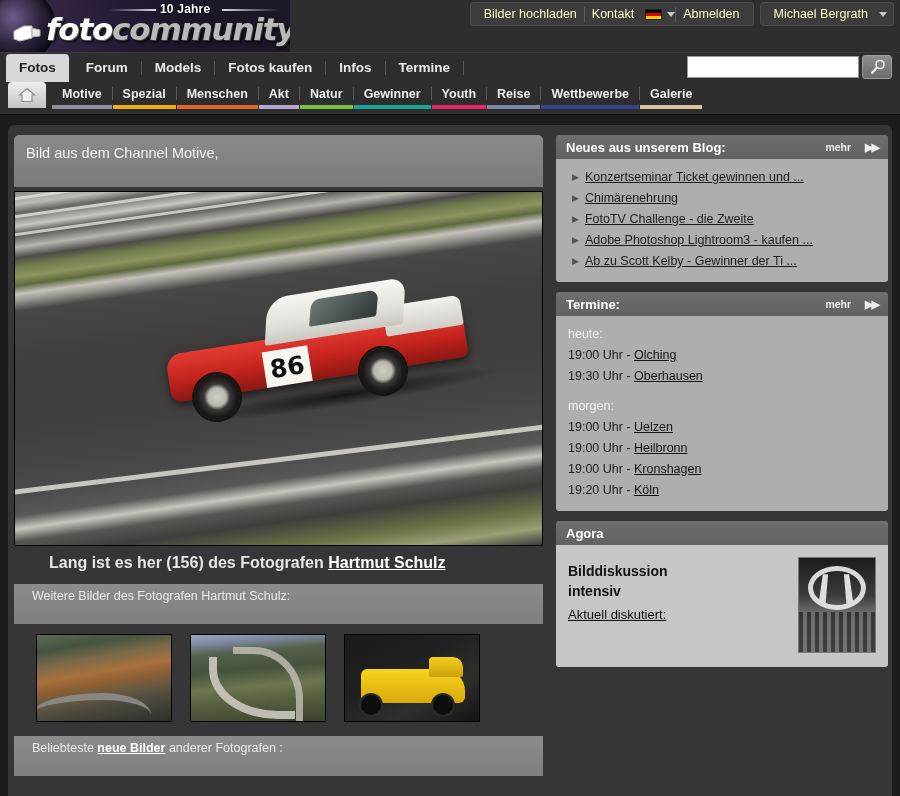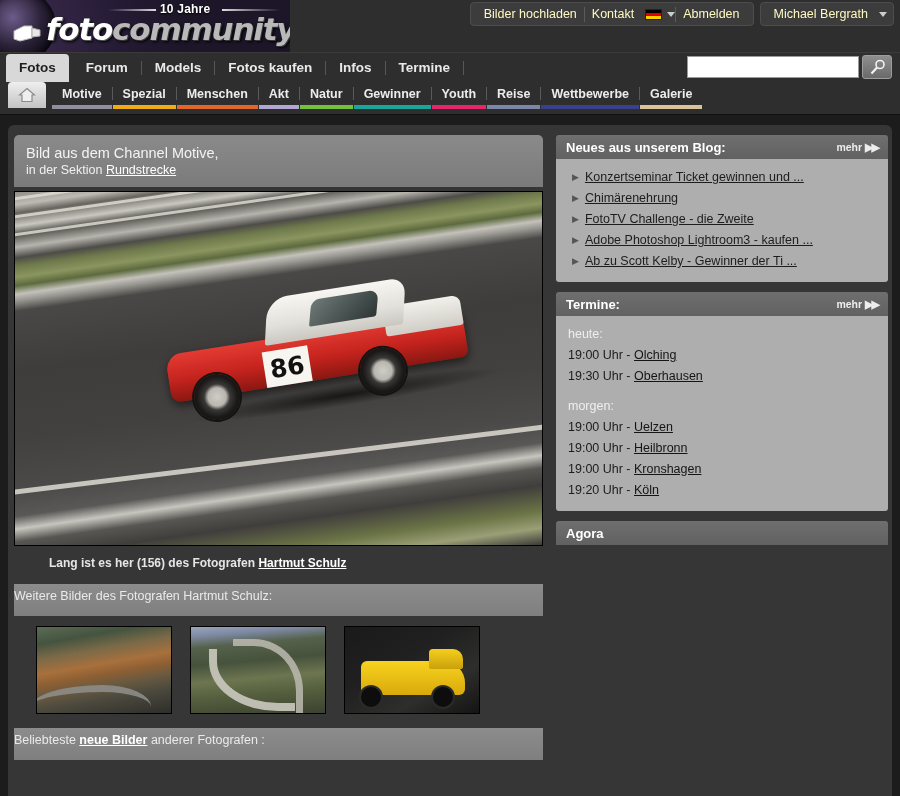--- a/index.html
+++ b/index.html
@@ -264,32 +264,32 @@
   .wheel.w2 { left: 190px; }
   .car-shadow {
     position: absolute; left: 12px; top: 104px;
     width: 320px; height: 22px;
     background: radial-gradient(ellipse at center, rgba(0,0,0,.65), rgba(0,0,0,0) 70%);
   }
 
   
   .caption {
     margin: 8px 10px 0 8px;
-    color: #e6e6e6; font-size: 12px; font-weight: bold;
+    color: #e6e6e6; font-size: 16px; font-weight: bold;
     line-height: 18px;
     padding-left: 33px;
   }
   .caption a { color: #ffffff; text-decoration: underline; }
 
   
   .secbar {
     margin: 12px 10px 0 6px;
     background: linear-gradient(#8c8c8c, #7f7f7f);
     color: #eaeaea; font-size: 12.5px;
-    padding: 5px 0; height: 32px;
+    padding: 5px 18px; height: 40px;
     line-height: 14px;
   }
   .secbar a { color: #fff; font-weight: bold; }
 
   
   .thumbs {
     margin: 10px 10px 0 6px;
     display: flex; gap: 18px; padding-left: 22px;
   }
   .thumb {
@@ -350,21 +350,21 @@
     background: linear-gradient(#6f6f6f, #616161);
     padding: 5px 10px; height: 24px;
     display: flex; align-items: center; justify-content: space-between;
     border-radius: 3px 3px 0 0;
   }
   .panel-head .ttl {
     color: #ffffff; font-size: 13px; font-weight: bold;
   }
   .panel-head .mehr {
     color: #ededed; font-size: 10.5px; font-weight: bold;
-    text-decoration: none; display: flex; align-items: center; gap: 3px;
+    text-decoration: none; display: flex; align-items: center; gap: 14px;
   }
   .dblarrow { font-size: 11px; letter-spacing: -2px; }
   .panel-body {
     background: #aeaeae;
     padding: 8px 10px 10px;
     border-radius: 0 0 3px 3px;
   }
   .bloglist { list-style: none; }
   .bloglist li {
     display: flex; align-items: flex-start; gap: 6px;
@@ -541,21 +541,20 @@
     </div>
   </div>
 </div>
 
 <div class="page">
 
   <div class="col-left">
 
     <div class="chanbox">
       <div class="chan-l1">Bild aus dem Channel Motive,</div>
-      <div class="chan-l2"><span>in der Sektion </span><a href="#">Rundstrecke</a></div>
     </div>
 
     <div class="photo-frame">
       <div class="track"></div>
       <div class="tk-line" style="left:-20px; top:8px;  width:600px; transform:rotate(-8deg);"></div>
       <div class="tk-line" style="left:-20px; top:26px; width:600px; transform:rotate(-8deg);"></div>
       <div class="tk-line" style="left:-20px; top:44px; width:600px; transform:rotate(-8deg);"></div>
       <div class="tk-line" style="left:-20px; top:300px; width:620px; height:5px; transform:rotate(-7deg);"></div>
       <div class="car">
         <div class="car-shadow"></div>
@@ -645,16 +644,28 @@
         <div class="trow"><span>19:00 Uhr - </span><a href="#">Heilbronn</a></div>
         <div class="trow"><span>19:00 Uhr - </span><a href="#">Kronshagen</a></div>
         <div class="trow"><span>19:20 Uhr - </span><a href="#">Köln</a></div>
       </div>
     </div>
 
     <div class="panel">
       <div class="panel-head">
         <span class="ttl">Agora</span>
       </div>
+      <div class="agora-body">
+        <div class="agora-txt">
+          <div class="agora-h">Bilddiskussion</div>
+          <div class="agora-h">intensiv</div>
+          <a href="#" class="agora-link">Aktuell diskutiert:</a>
+        </div>
+        <div class="agora-img">
+          <div class="vw"></div>
+          <div class="vwv"></div>
+          <div class="crowd"></div>
+        </div>
+      </div>
     </div>
 
   </div>
 </div>
 
 </body></html>

